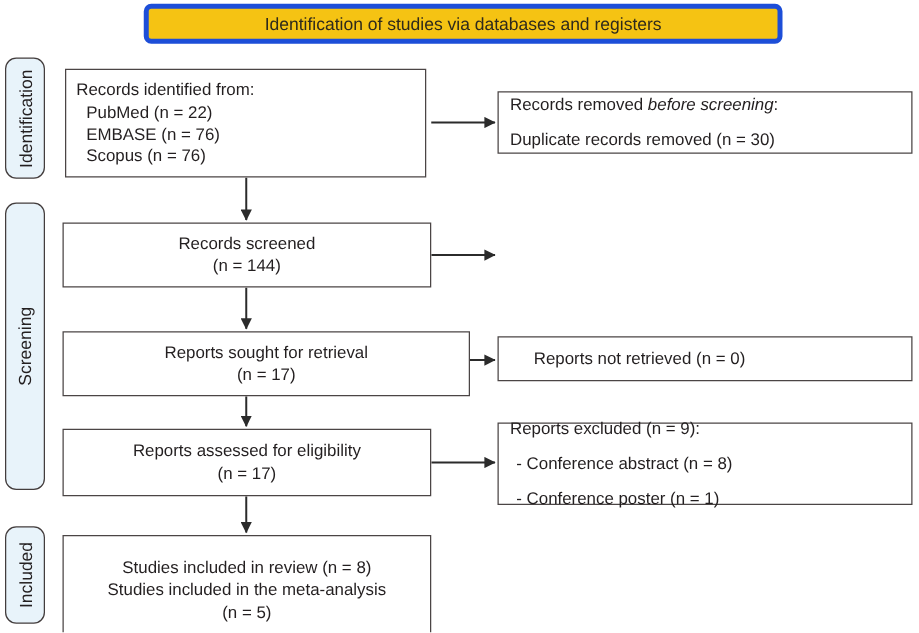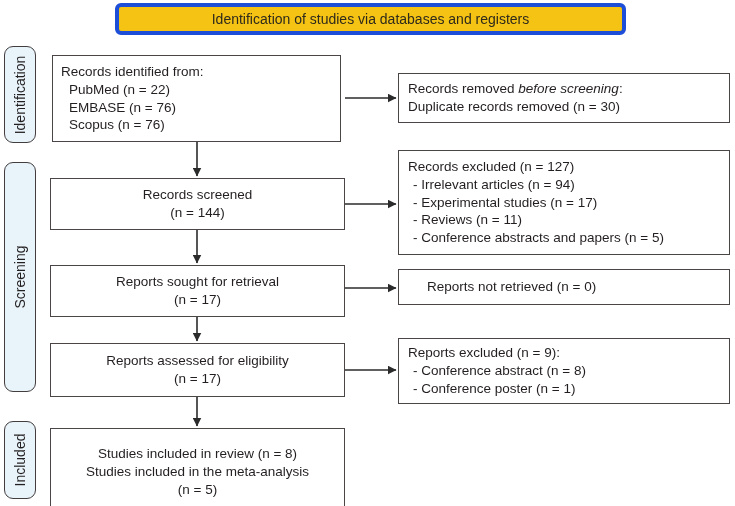--- a/index.html
+++ b/index.html
@@ -22,21 +22,21 @@
   .stage span {
     transform:rotate(-90deg); white-space:nowrap; font-size:14px; color:#231f20;
   }
   .box {
     position:absolute; box-sizing:border-box; background:#ffffff;
     border:1.5px solid #4b4545; font-size:13.5px; line-height:1.33;
     display:flex; flex-direction:column; justify-content:center; z-index:1;
   }
   .c { align-items:center; text-align:center; padding:3px 21px; }
   .l { padding:4px 8px; }
-  .sbox { padding:4px 9px; }
+  .sbox { padding:4px 9px;gap:10px; }
   .ind { padding-left:8px; }
   .dash { padding-left:5px; }
   .it { font-style:italic; }
 </style>
 </head>
 <body>
 
 <div class="canvas">
 
   <svg class="arrows" width="735" height="506" aria-hidden="true">
@@ -72,21 +72,21 @@
     <div class="ind">PubMed (n = 22)</div>
     <div class="ind">EMBASE (n = 76)</div>
     <div class="ind">Scopus (n = 76)</div>
   </div>
 
   <div class="box c" style="left:50px; top:178px; width:295px; height:52px;">
     <div>Records screened</div>
     <div>(n = 144)</div>
   </div>
 
-  <div class="box c" style="left:50px; top:265px; width:295px; height:52px;justify-content:center;">
+  <div class="box c" style="left:50px; top:265px; width:326px; height:52px;justify-content:center;">
     <div>Reports sought for retrieval</div>
     <div>(n = 17)</div>
   </div>
 
   <div class="box c" style="left:50px; top:343px; width:295px; height:54px;">
     <div>Reports assessed for eligibility</div>
     <div>(n = 17)</div>
   </div>
 
   <div class="box c" style="left:50px; top:428px; width:295px; height:88px;">
@@ -95,27 +95,20 @@
     <div>(n = 5)</div>
   </div>
 
   <div class="box sbox" style="left:398px; top:73px; width:332px; height:50px;">
     <div>
       <span>Records removed </span><span class="it">before screening</span><span>:</span>
     </div>
     <div>Duplicate records removed (n = 30)</div>
   </div>
 
-  <div class="box sbox" style="left:398px; top:150px; width:332px; height:105px;">
-    <div>Records excluded (n = 127)</div>
-    <div class="dash">- Irrelevant articles (n = 94)</div>
-    <div class="dash">- Experimental studies (n = 17)</div>
-    <div class="dash">- Reviews (n = 11)</div>
-    <div class="dash">- Conference abstracts and papers (n = 5)</div>
-  </div>
 
   <div class="box sbox" style="left:398px; top:269px; width:332px; height:36px;padding-left:28px;">
     <div>Reports not retrieved (n = 0)</div>
   </div>
 
   <div class="box sbox" style="left:398px; top:338px; width:332px; height:66px;">
     <div>Reports excluded (n = 9):</div>
     <div class="dash">- Conference abstract (n = 8)</div>
     <div class="dash">- Conference poster (n = 1)</div>
   </div>

